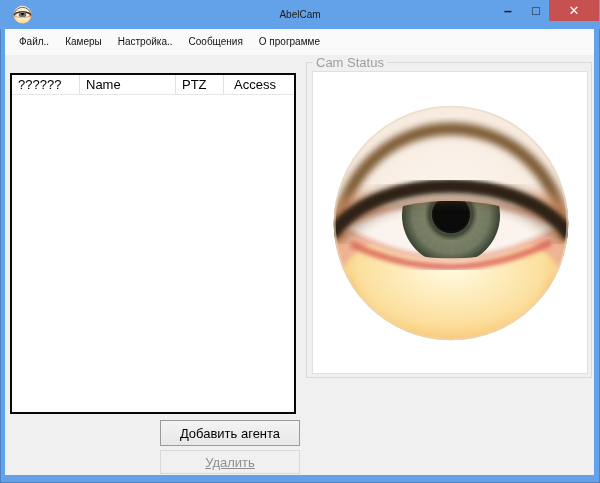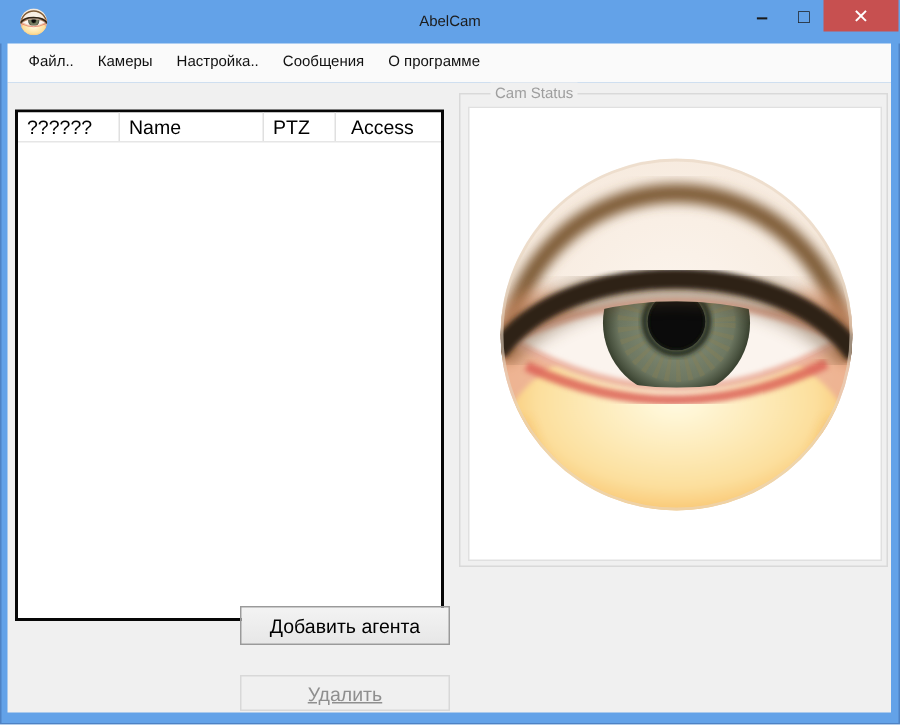--- a/index.html
+++ b/index.html
@@ -47,36 +47,36 @@
     overflow:hidden;white-space:nowrap;
   }
   .lv-h-cell:nth-child(1){width:68px;}
   .lv-h-cell:nth-child(2){width:96px;}
   .lv-h-cell:nth-child(3){width:48px;}
   .lv-h-cell:nth-child(4){flex:1;border-right:none;padding-left:10px;}
   .lv-body{position:absolute;left:0;right:0;top:21px;bottom:0;background:#fff;}
   
   .groupbox{position:absolute;left:306px;top:62px;width:286px;height:316px;border:1px solid #d9d9d9;}
   .gb-label{
-    position:absolute;top:-8px;left:20px;background:var(--form-bg);
-    padding:0 3px;font-size:10px;color:var(--group-label);line-height:15px;
+    position:absolute;top:-8px;left:6px;background:var(--form-bg);
+    padding:0 3px;font-size:13px;color:var(--group-label);line-height:15px;
   }
   .cam-panel{
     position:absolute;left:312px;top:71px;width:276px;height:303px;
     background:#fff;border:1px solid #e0e0e0;
   }
   .eye-large{position:absolute;left:13px;top:26px;width:250px;height:250px;}
   
   .btn{
     position:absolute;font-size:13px;color:#000;
     background:linear-gradient(#f3f3f3,#e7e7e7);
     border:1px solid #9a9a9a;cursor:default;
   }
   .btn-add-camera{left:10px;top:420px;width:142px;height:26px;}
-  .btn-add-agent{left:160px;top:404px;width:140px;height:26px;}
+  .btn-add-agent{left:160px;top:420px;width:140px;height:26px;}
   .btn-delete{
     left:160px;top:450px;width:140px;height:24px;
     background:#f0f0f0;border:1px solid #d8d8d8;color:var(--disabled-text);text-decoration:underline;
   }
   .svg-defs{position:absolute;width:0;height:0;overflow:hidden;}
 </style>
 </head>
 <body>
 
 <svg class="svg-defs" aria-hidden="true">

